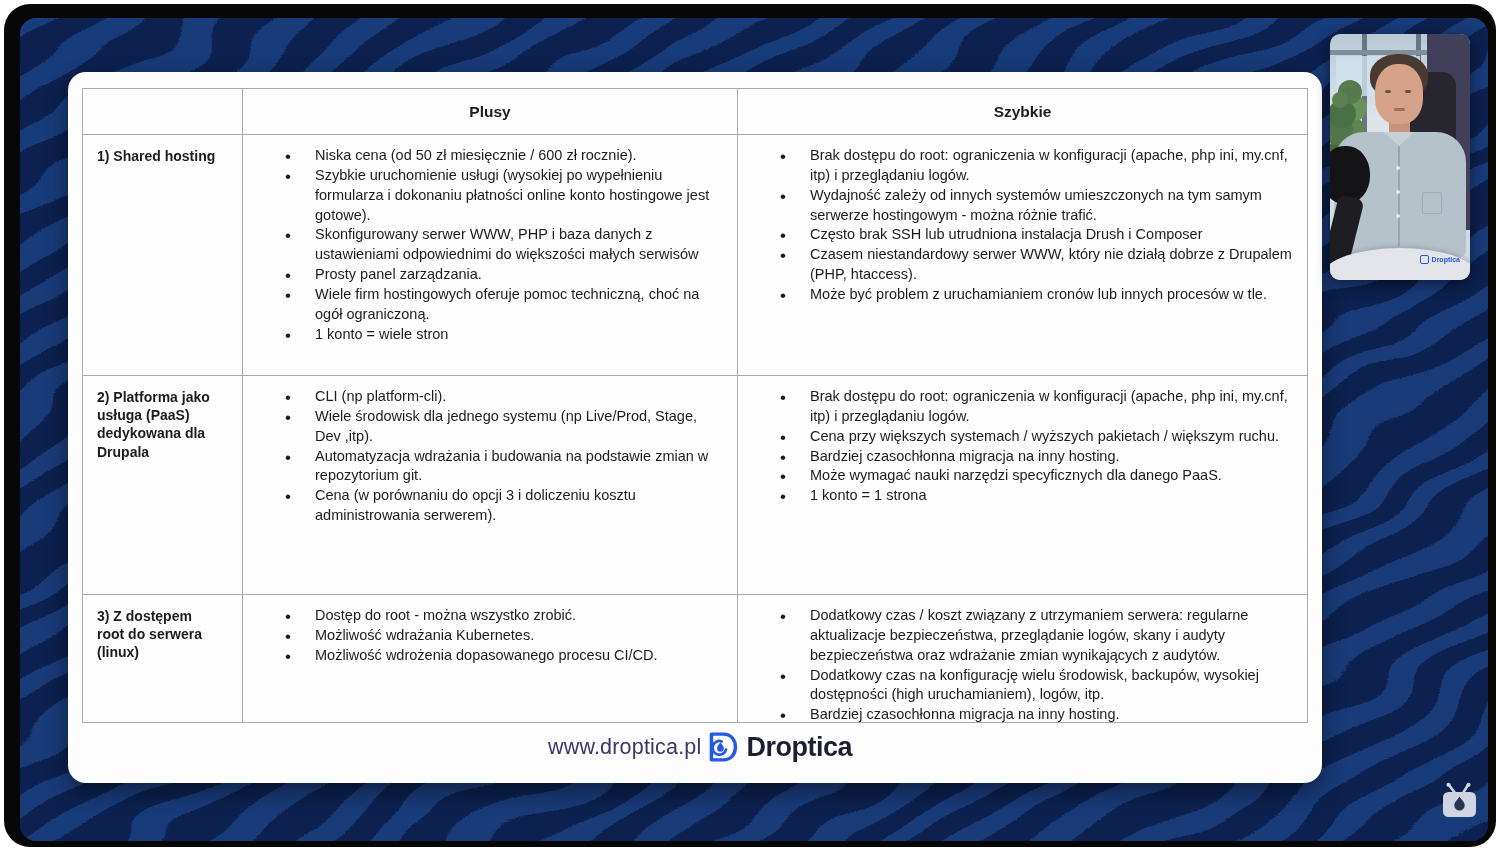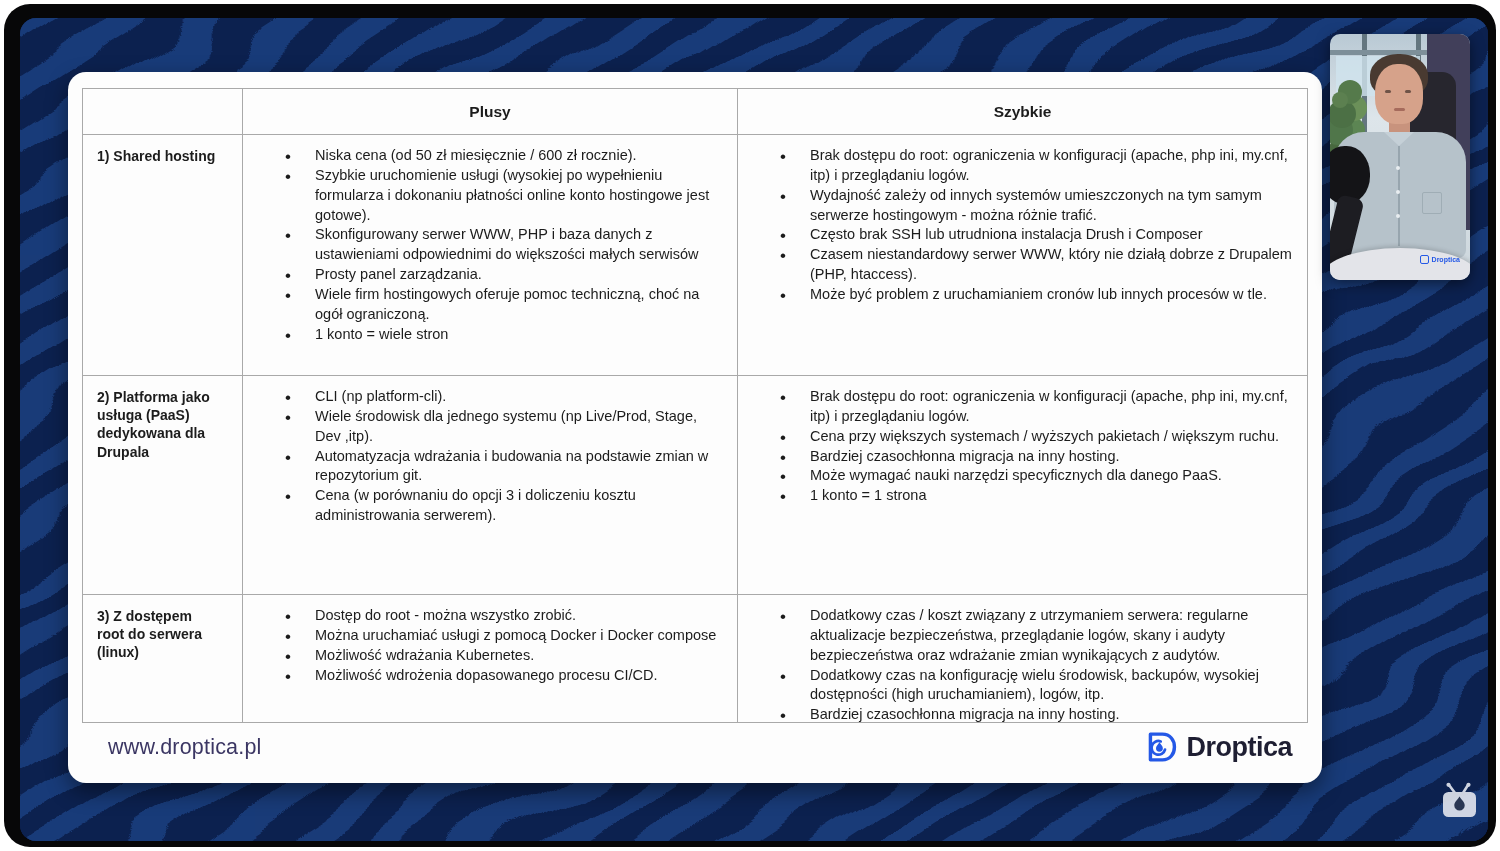--- a/index.html
+++ b/index.html
@@ -23,21 +23,21 @@
   .cell.head{display:flex;align-items:center;justify-content:center;font-weight:bold;
              font-size:15.5px;}
   .cell.title{font-weight:bold;font-size:14px;line-height:1.3;padding:12px 22px 0 14px;}
   .cell.body{font-size:14.5px;line-height:1.37;padding:11px 12px 0 0;}
   .cell.body ul{margin:0;padding:0 0 0 38px;list-style:none;}
   .cell.body li{position:relative;padding-left:34px;margin:0;}
   .cell.body li::before{content:"\2022";position:absolute;left:4px;top:-1px;font-size:17px;}
 
   
   .card-footer{position:absolute;left:0;right:0;bottom:8px;height:56px;display:flex;
-               align-items:center;justify-content:space-between;padding:0 30px 0 40px;}
+               align-items:center;justify-content:center;padding:0 30px 0 40px;}
   .site-url{font-size:21.5px;color:#3b3663;letter-spacing:0.2px;}
   .logo{display:flex;align-items:center;gap:9px;}
   .logo .wordmark{font-size:27px;font-weight:bold;color:#1e1e32;letter-spacing:-0.5px;}
 
   
   .webcam{position:absolute;left:1310px;top:16px;width:140px;height:246px;border-radius:10px;
           overflow:hidden;background:linear-gradient(180deg,#b9c9d4 0%,#dde5ea 34%,#cdd7dd 100%);
           box-shadow:0 4px 14px rgba(0,0,0,0.5);}
   .wc-mullion{position:absolute;top:0;width:5px;height:130px;background:#64767f;}
   .wc-beam{position:absolute;top:16px;left:0;width:140px;height:5px;background:#7d8f99;}
@@ -144,21 +144,20 @@
                 <li>Cena przy większych systemach / wyższych pakietach / większym ruchu.</li>
                 <li>Bardziej czasochłonna migracja na inny hosting.</li>
                 <li>Może wymagać nauki narzędzi specyficznych dla danego PaaS.</li>
                 <li>1 konto = 1 strona</li>
               </ul>
             </div>
             <div class="cell title">3) Z dostępem root do serwera (linux)</div>
             <div class="cell body">
               <ul>
                 <li>Dostęp do root - można wszystko zrobić.</li>
-                <li>Można uruchamiać usługi z pomocą Docker i Docker compose</li>
                 <li>Możliwość wdrażania Kubernetes.</li>
                 <li>Możliwość wdrożenia dopasowanego procesu CI/CD.</li>
               </ul>
             </div>
             <div class="cell body">
               <ul>
                 <li>Dodatkowy czas / koszt związany z utrzymaniem serwera: regularne aktualizacje bezpieczeństwa, przeglądanie logów, skany i audyty bezpieczeństwa oraz wdrażanie zmian wynikających z audytów.</li>
                 <li>Dodatkowy czas na konfigurację wielu środowisk, backupów, wysokiej dostępności (high uruchamianiem), logów, itp.</li>
                 <li>Bardziej czasochłonna migracja na inny hosting.</li>
               </ul>

